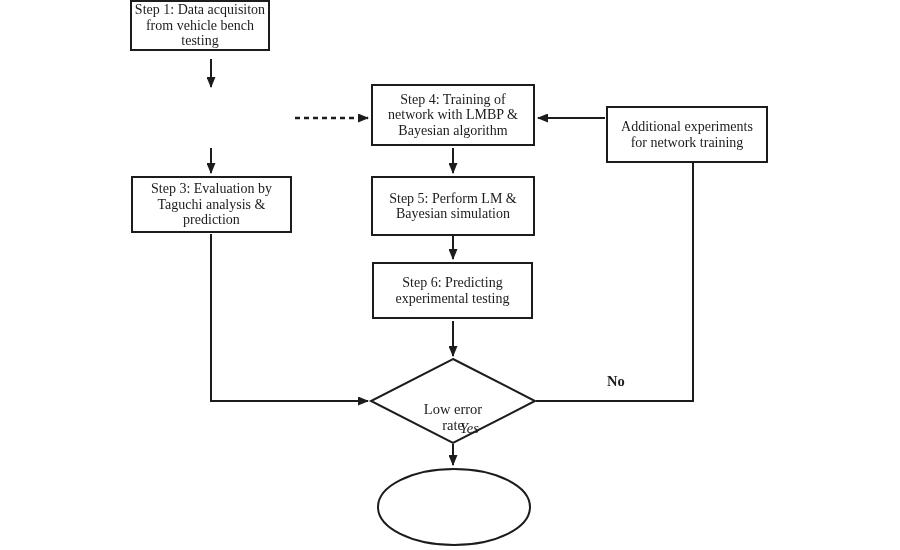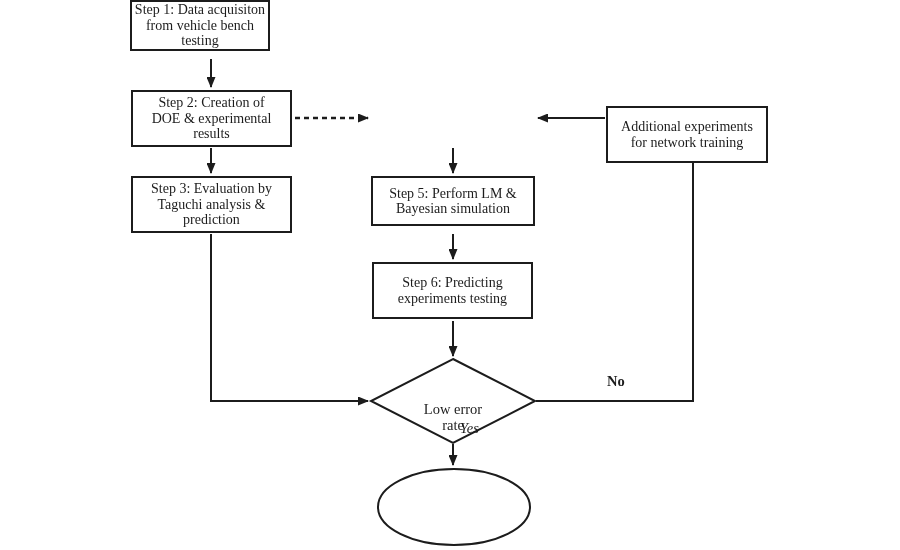--- a/index.html
+++ b/index.html
@@ -40,21 +40,21 @@
     position: absolute;
     font-size: 14.5px;
     line-height: 16px;
     text-align: center;
     white-space: pre-line;
   }
   .step1 { left: 130px; top: 0;  width: 140px; height: 51px; }
   .step2 { left: 131px; top: 90px; width: 161px; height: 57px; }
   .step3 { left: 131px; top: 176px; width: 161px; height: 57px; }
   .step4 { left: 371px; top: 84px; width: 164px; height: 62px; }
-  .step5 { left: 371px; top: 176px; width: 164px; height: 50px; }
+  .step5 { left: 371px; top: 176px; width: 164px; height: 60px; }
   .step6 { left: 372px; top: 262px; width: 161px; height: 57px; }
   .additional { left: 606px; top: 106px; width: 162px; height: 57px; }
   .decision-label { left: 383px; top: 398px; width: 140px; height: 38px;
     display: flex; align-items: center; justify-content: center; }
   .predictions-label { left: 394px; top: 496px; width: 121px; height: 22px;
     display: flex; align-items: center; justify-content: center; }
   .yes-label { left: 460px; top: 420px; font-style: italic; }
   .no-label  { left: 607px; top: 373px; font-weight: bold; }
 </style>
 </head>
@@ -91,34 +91,34 @@
 
     <polygon points="453,359 535,401 453,443 371,401" fill="#ffffff" stroke="#1c1c1c" stroke-width="2"></polygon>
 
     <ellipse cx="454" cy="507" rx="76" ry="38" fill="#ffffff" stroke="#1c1c1c" stroke-width="2"></ellipse>
   </svg>
 
   <div class="node step1">Step 1: Data acquisiton
 from vehicle bench
 testing</div>
 
-  <div class="node step2">Step 2: Creation of
-DOE &amp; experimental
-results</div>
 
   <div class="node step3">Step 3: Evaluation by
 Taguchi analysis &amp;
 prediction</div>
 
+  <div class="node step4">Step 4: Training of
+network with LMBP &amp;
+Bayesian algorithm</div>
 
   <div class="node step5">Step 5: Perform LM &amp;
 Bayesian simulation</div>
 
   <div class="node step6">Step 6: Predicting
-experiments testing</div>
+experimental testing</div>
 
   <div class="node additional">Additional experiments
 for network training</div>
 
   <div class="floating-label decision-label">Low error
 rate</div>
 
 
   <div class="floating-label yes-label">Yes</div>
 

